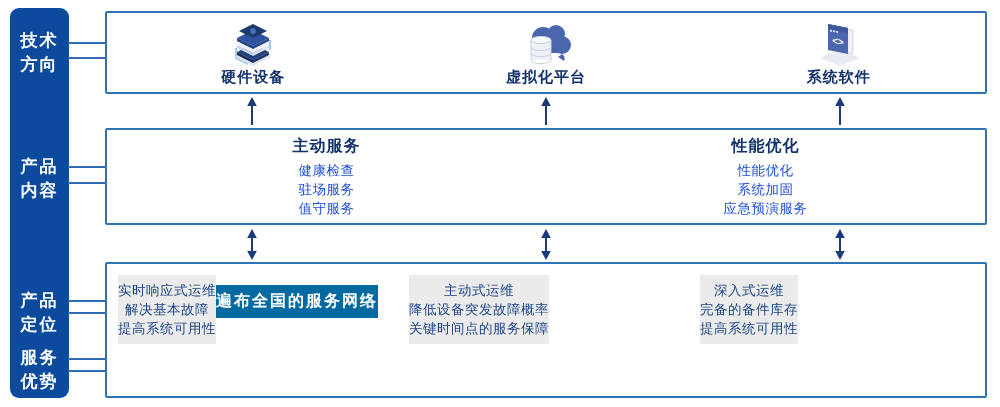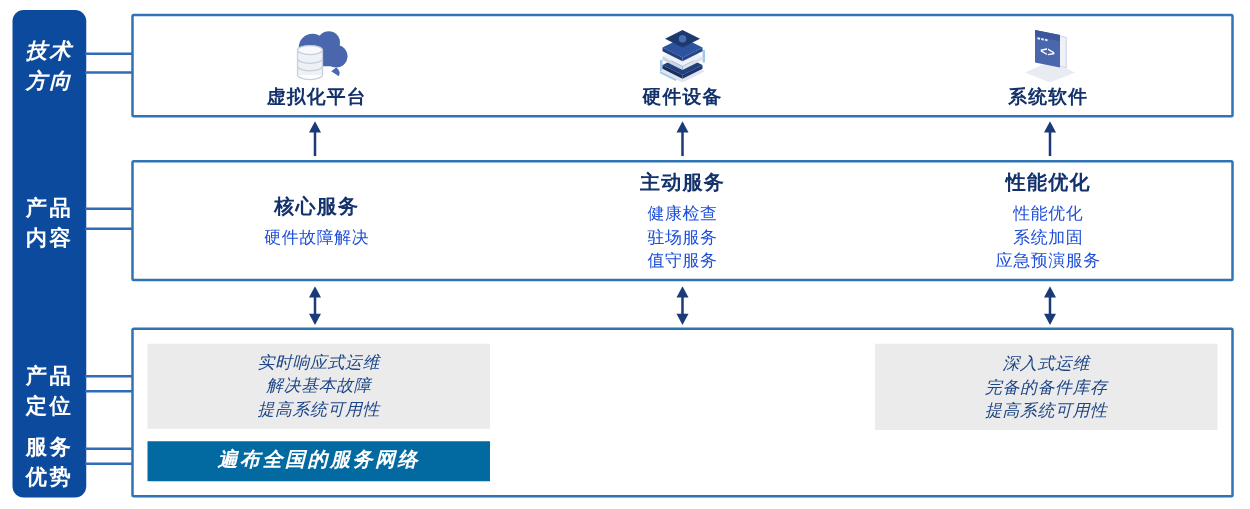--- a/index.html
+++ b/index.html
@@ -11,21 +11,21 @@
   
   .sidebar{
     position:absolute;left:10px;top:8px;width:59px;height:390px;
     background:#0c4a9e;border-radius:9px;
   }
   .side-label{
     position:absolute;left:0;width:100%;
     color:#ffffff;font-weight:bold;font-size:17px;line-height:24px;
     text-align:center;letter-spacing:2px;white-space:pre-line;
   }
-  .side-label.l1{top:21px;font-style:italic;}
+  .side-label.l1{top:21px;}
   .side-label.l2{top:147px;}
   .side-label.l3{top:281px;}
   .side-label.l4{top:338px;}
   
   .connector{
     position:absolute;left:68px;width:39px;height:2px;background:#2e6db6;
   }
   
   .panel{
     position:absolute;left:105px;width:882px;background:#ffffff;
@@ -45,21 +45,21 @@
     margin-top:2px;font-size:15px;font-weight:bold;color:#13316b;letter-spacing:1px;
   }
   
   .svc-title{
     font-size:16px;font-weight:bold;color:#13316b;letter-spacing:1px;margin-bottom:4px;text-align:center;
   }
   .svc-line{
     font-size:13.5px;color:#1d4ed8;line-height:19px;letter-spacing:0.5px;
   }
   
-  .bottom-col{flex:1 1 0;display:flex;flex-direction:column;font-style:italic;}
+  .bottom-col{flex:1 1 0;display:flex;}
   .gray-box{
     background:#ebebeb;height:69px;display:flex;flex-direction:column;
     align-items:center;justify-content:center;
   }
   .gray-line{font-size:13.5px;color:#1c4587;line-height:19px;letter-spacing:0.5px;}
   .blue-bar{
     margin-top:10px;background:#0369a1;height:33px;display:flex;
     align-items:center;justify-content:center;
     color:#ffffff;font-size:16px;font-weight:bold;letter-spacing:2px;
   }
@@ -93,62 +93,62 @@
 <div class="connector" style="top:312px"></div>
 <div class="connector" style="top:358px"></div>
 <div class="connector" style="top:370px"></div>
 
 <div class="panel panel-top">
 
   <div class="third tech-item">
     <div class="icon-wrap">
       <svg width="62" height="48" viewBox="0 0 62 48">
 
+        <path d="M14 30 L14 40 L26 46" fill="none" stroke="#9fc9ec" stroke-width="2"></path>
+        <path d="M48 22 L48 32" fill="none" stroke="#9fc9ec" stroke-width="2"></path>
+
+        <polygon points="13,39 31,30 49,39 31,48" fill="#dfe5ee"></polygon>
+
+        <polygon points="15,34 31,26 47,34 31,42" fill="#23407d"></polygon>
+        <polygon points="15,34 15,37 31,45 31,42" fill="#182f5e"></polygon>
+        <polygon points="47,34 47,37 31,45 31,42" fill="#1d376d"></polygon>
+
+        <polygon points="15,27 31,19 47,27 31,35" fill="#eef2f8"></polygon>
+        <polygon points="15,27 15,30 31,38 31,35" fill="#c9d4e6"></polygon>
+        <polygon points="47,27 47,30 31,38 31,35" fill="#dbe3f0"></polygon>
+
+        <polygon points="15,20 31,12 47,20 31,28" fill="#2d52a0"></polygon>
+        <polygon points="15,20 15,23 31,31 31,28" fill="#22407f"></polygon>
+        <polygon points="47,20 47,23 31,31 31,28" fill="#27478d"></polygon>
+
+        <polygon points="17,13 31,6 45,13 31,20" fill="#1d3a6e"></polygon>
+        <circle cx="31" cy="13" r="3" fill="#4a6db3"></circle>
+      </svg>
+    </div>
+    <div class="tech-label">硬件设备</div>
+  </div>
+
+  <div class="third tech-item">
+    <div class="icon-wrap">
+      <svg width="62" height="48" viewBox="0 0 62 48">
+
         <circle cx="28" cy="20" r="11" fill="#4a66ad"></circle>
         <circle cx="41" cy="16" r="9" fill="#4a66ad"></circle>
         <circle cx="47" cy="27" r="9" fill="#4a66ad"></circle>
         <rect x="24" y="20" width="27" height="15" rx="5" fill="#4a66ad"></rect>
         <path d="M47 36 q4 3 2 7 l-6 -4 z" fill="#4a66ad"></path>
 
         <rect x="16" y="22" width="20" height="20" fill="#eef1f6"></rect>
         <ellipse cx="26" cy="22" rx="10" ry="3.6" fill="#f7f9fc" stroke="#c7cfdd" stroke-width="1"></ellipse>
         <path d="M16 29 a10 3.6 0 0 0 20 0" fill="none" stroke="#c7cfdd" stroke-width="1"></path>
         <path d="M16 35 a10 3.6 0 0 0 20 0" fill="none" stroke="#c7cfdd" stroke-width="1"></path>
         <path d="M16 22 v20 a10 3.6 0 0 0 20 0 v-20" fill="none" stroke="#c7cfdd" stroke-width="1"></path>
       </svg>
     </div>
     <div class="tech-label">虚拟化平台</div>
-  </div>
-
-  <div class="third tech-item">
-    <div class="icon-wrap">
-      <svg width="62" height="48" viewBox="0 0 62 48">
-
-        <path d="M14 30 L14 40 L26 46" fill="none" stroke="#9fc9ec" stroke-width="2"></path>
-        <path d="M48 22 L48 32" fill="none" stroke="#9fc9ec" stroke-width="2"></path>
-
-        <polygon points="13,39 31,30 49,39 31,48" fill="#dfe5ee"></polygon>
-
-        <polygon points="15,34 31,26 47,34 31,42" fill="#23407d"></polygon>
-        <polygon points="15,34 15,37 31,45 31,42" fill="#182f5e"></polygon>
-        <polygon points="47,34 47,37 31,45 31,42" fill="#1d376d"></polygon>
-
-        <polygon points="15,27 31,19 47,27 31,35" fill="#eef2f8"></polygon>
-        <polygon points="15,27 15,30 31,38 31,35" fill="#c9d4e6"></polygon>
-        <polygon points="47,27 47,30 31,38 31,35" fill="#dbe3f0"></polygon>
-
-        <polygon points="15,20 31,12 47,20 31,28" fill="#2d52a0"></polygon>
-        <polygon points="15,20 15,23 31,31 31,28" fill="#22407f"></polygon>
-        <polygon points="47,20 47,23 31,31 31,28" fill="#27478d"></polygon>
-
-        <polygon points="17,13 31,6 45,13 31,20" fill="#1d3a6e"></polygon>
-        <circle cx="31" cy="13" r="3" fill="#4a6db3"></circle>
-      </svg>
-    </div>
-    <div class="tech-label">硬件设备</div>
   </div>
 
   <div class="third tech-item">
     <div class="icon-wrap">
       <svg width="62" height="48" viewBox="0 0 62 48">
 
         <polygon points="12,40 32,31 52,40 32,48" fill="#e8ebf2"></polygon>
 
         <polygon points="27,8 45,12 45,36 27,32" fill="#eef1f6" stroke="#d5dae6" stroke-width="1"></polygon>
 
@@ -180,24 +180,20 @@
   <div class="arrow-cell">
     <svg width="14" height="28" viewBox="0 0 14 28">
         <line x1="7" y1="28" x2="7" y2="7" stroke="#1b3a78" stroke-width="2"></line>
         <polygon points="7,0 2.2,9 11.8,9" fill="#1b3a78"></polygon>
       </svg>
   </div>
 </div>
 
 <div class="panel panel-mid">
 
-  <div class="third">
-    <div class="svc-title">核心服务</div>
-    <div class="svc-line">硬件故障解决</div>
-  </div>
 
   <div class="third">
     <div class="svc-title">主动服务</div>
     <div class="svc-line">健康检查</div>
     <div class="svc-line">驻场服务</div>
     <div class="svc-line">值守服务</div>
   </div>
 
   <div class="third">
     <div class="svc-title">性能优化</div>
@@ -236,20 +232,25 @@
   <div class="bottom-col">
     <div class="gray-box">
       <div class="gray-line">实时响应式运维</div>
       <div class="gray-line">解决基本故障</div>
       <div class="gray-line">提高系统可用性</div>
     </div>
     <div class="blue-bar">遍布全国的服务网络</div>
   </div>
 
   <div class="bottom-col">
+    <div class="gray-box">
+      <div class="gray-line">主动式运维</div>
+      <div class="gray-line">降低设备突发故障概率</div>
+      <div class="gray-line">关键时间点的服务保障</div>
+    </div>
   </div>
 
   <div class="bottom-col">
     <div class="gray-box">
       <div class="gray-line">深入式运维</div>
       <div class="gray-line">完备的备件库存</div>
       <div class="gray-line">提高系统可用性</div>
     </div>
   </div>
 </div>

